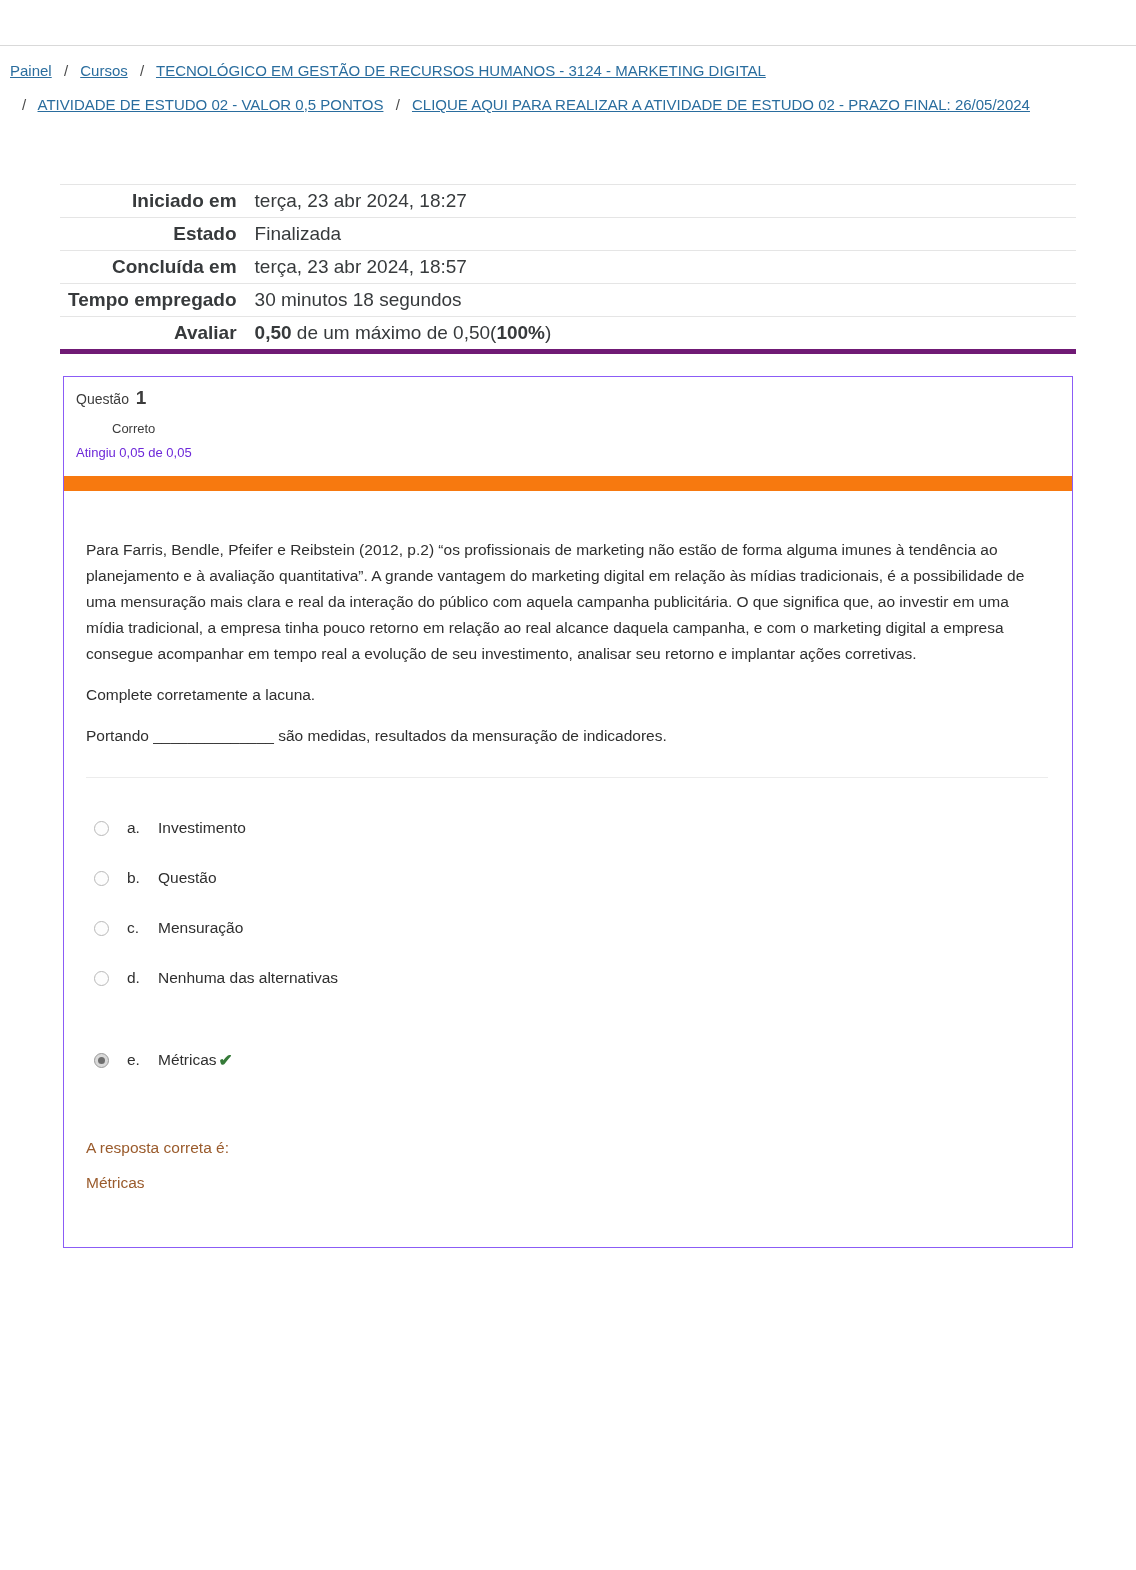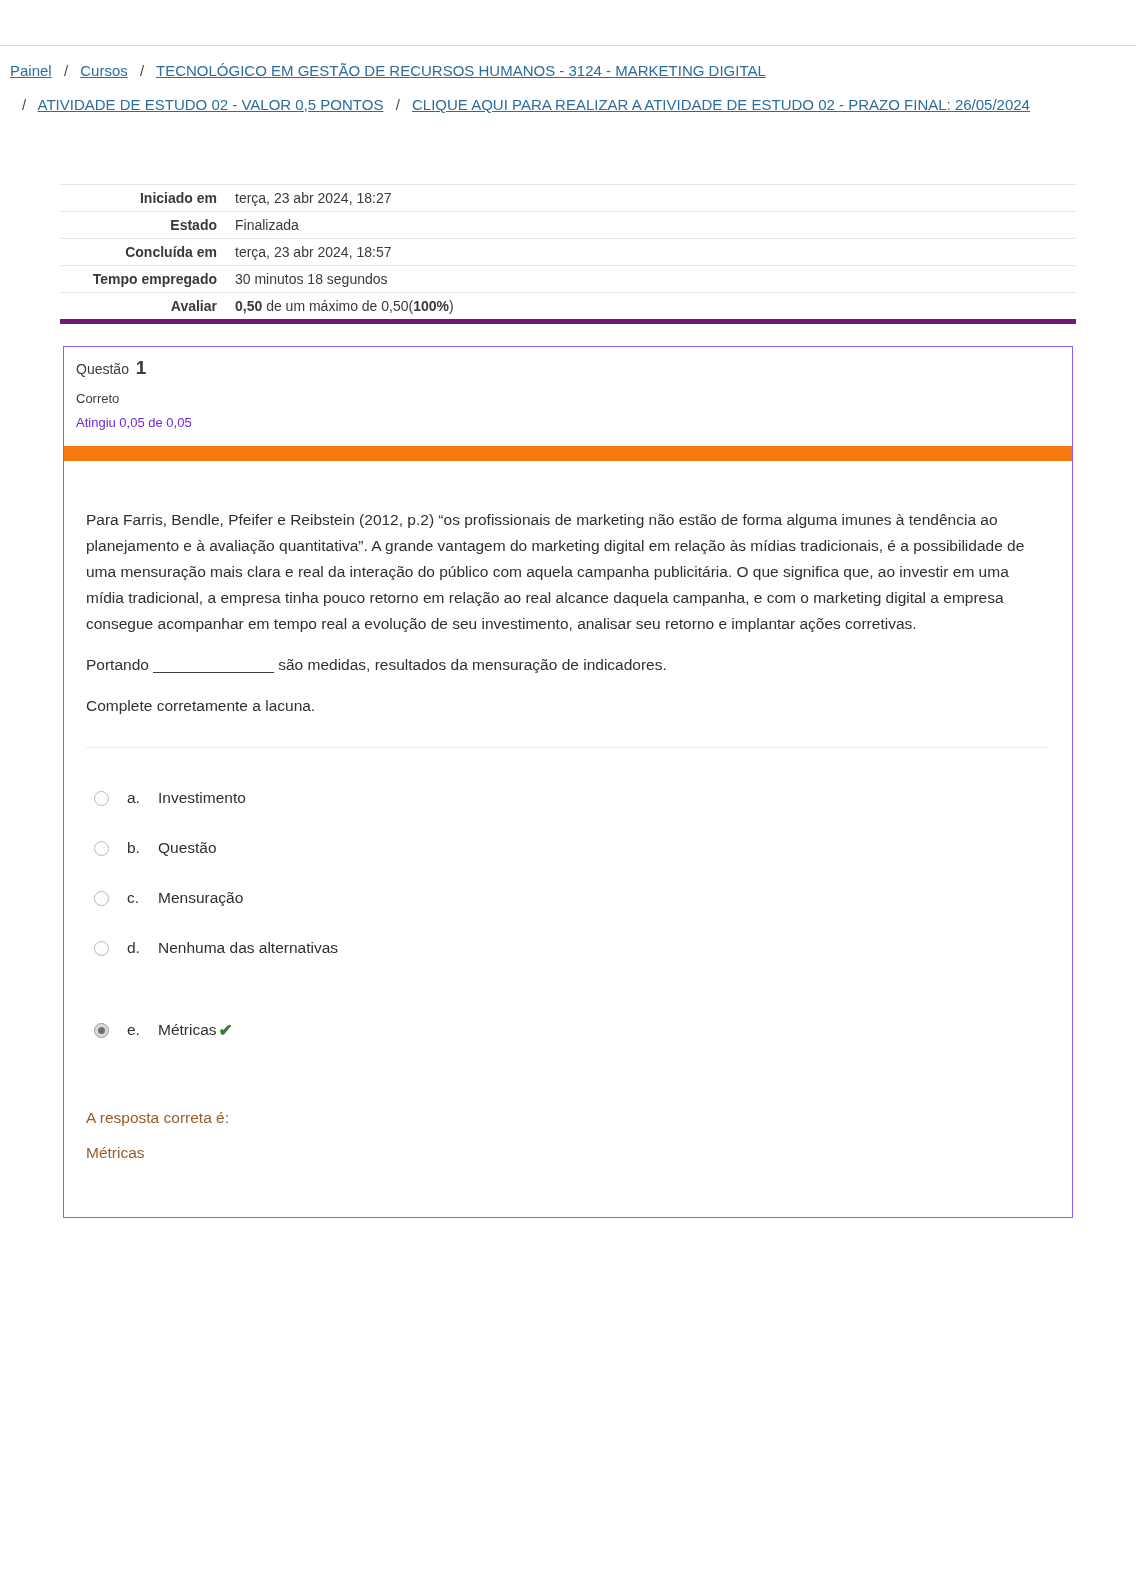--- a/index.html
+++ b/index.html
@@ -23,21 +23,21 @@
     cursor: pointer;
   }
   .sep { color: #4a4a4a; margin: 0 8px; }
   .bc-line .sep:first-child { margin-left: 12px; }
 
   
   .summary {
     border-collapse: collapse;
     margin: 48px 60px 0 60px;
     width: 1016px;
-    font-size: 14px;
+    font-size: 19px;
   }
   .summary tr { border-top: 1px solid #e5e5e5; }
   .summary tr:last-child { border-bottom: 5px solid #701a75; }
   .summary th {
     text-align: right; font-weight: bold;
     padding: 5px 8px; width: 165px; white-space: nowrap;
     vertical-align: top; color: #373a3c;
   }
   .summary td { padding: 5px 8px 5px 10px; color: #373a3c; }
 
@@ -45,21 +45,21 @@
   .question {
     margin: 22px 63px 0 63px;
     width: 1010px;
     border: 1px solid #8b5cf6;
     background: #fff;
     padding-bottom: 0;
   }
   .q-info { padding: 10px 14px 16px 12px; }
   .q-no { font-size: 14px; color: #3c3c3c; }
   .q-no b { font-size: 19px; margin-left: 3px; }
-  .q-state { font-size: 13px; margin-top: 12px; color: #3c3c3c; }
+  .q-state { font-size: 13px; margin-top: 12px; color: #3c3c3c; margin-left: 36px; }
   .q-grade { font-size: 13px; margin-top: 9px; color: #6d28d9; }
   .q-bar { height: 15px; background: var(--accent-bar, #f7790f); }
 
   .q-content {
     padding: 46px 24px 42px 22px;
     font-size: 15.5px;
     line-height: 1.68;
     color: #2f2f2f;
   }
   .q-content p { margin-bottom: 15px; }
@@ -139,22 +139,22 @@
 <section class="question">
   <div class="q-info">
     <div class="q-no"><span>Questão</span> <b>1</b></div>
     <div class="q-state">Correto</div>
     <div class="q-grade">Atingiu 0,05 de 0,05</div>
   </div>
   <div class="q-bar"></div>
 
   <div class="q-content">
     <p>Para Farris, Bendle, Pfeifer e Reibstein (2012, p.2) “os profissionais de marketing não estão de forma alguma imunes à tendência ao planejamento e à avaliação quantitativa”. A grande vantagem do marketing digital em relação às mídias tradicionais, é a possibilidade de uma mensuração mais clara e real da interação do público com aquela campanha publicitária. O que significa que, ao investir em uma mídia tradicional, a empresa tinha pouco retorno em relação ao real alcance daquela campanha, e com o marketing digital a empresa consegue acompanhar em tempo real a evolução de seu investimento, analisar seu retorno e implantar ações corretivas.</p>
+    <p>Complete corretamente a lacuna.</p>
     <p>Portando ______________ são medidas, resultados da mensuração de indicadores.</p>
-    <p>Complete corretamente a lacuna.</p>
 
     <hr class="divider">
 
     <div class="answers">
       <div class="option">
         <span class="radio"></span>
         <span class="letter">a.</span>
         <span class="opt-text">Investimento</span>
       </div>
       <div class="option">

